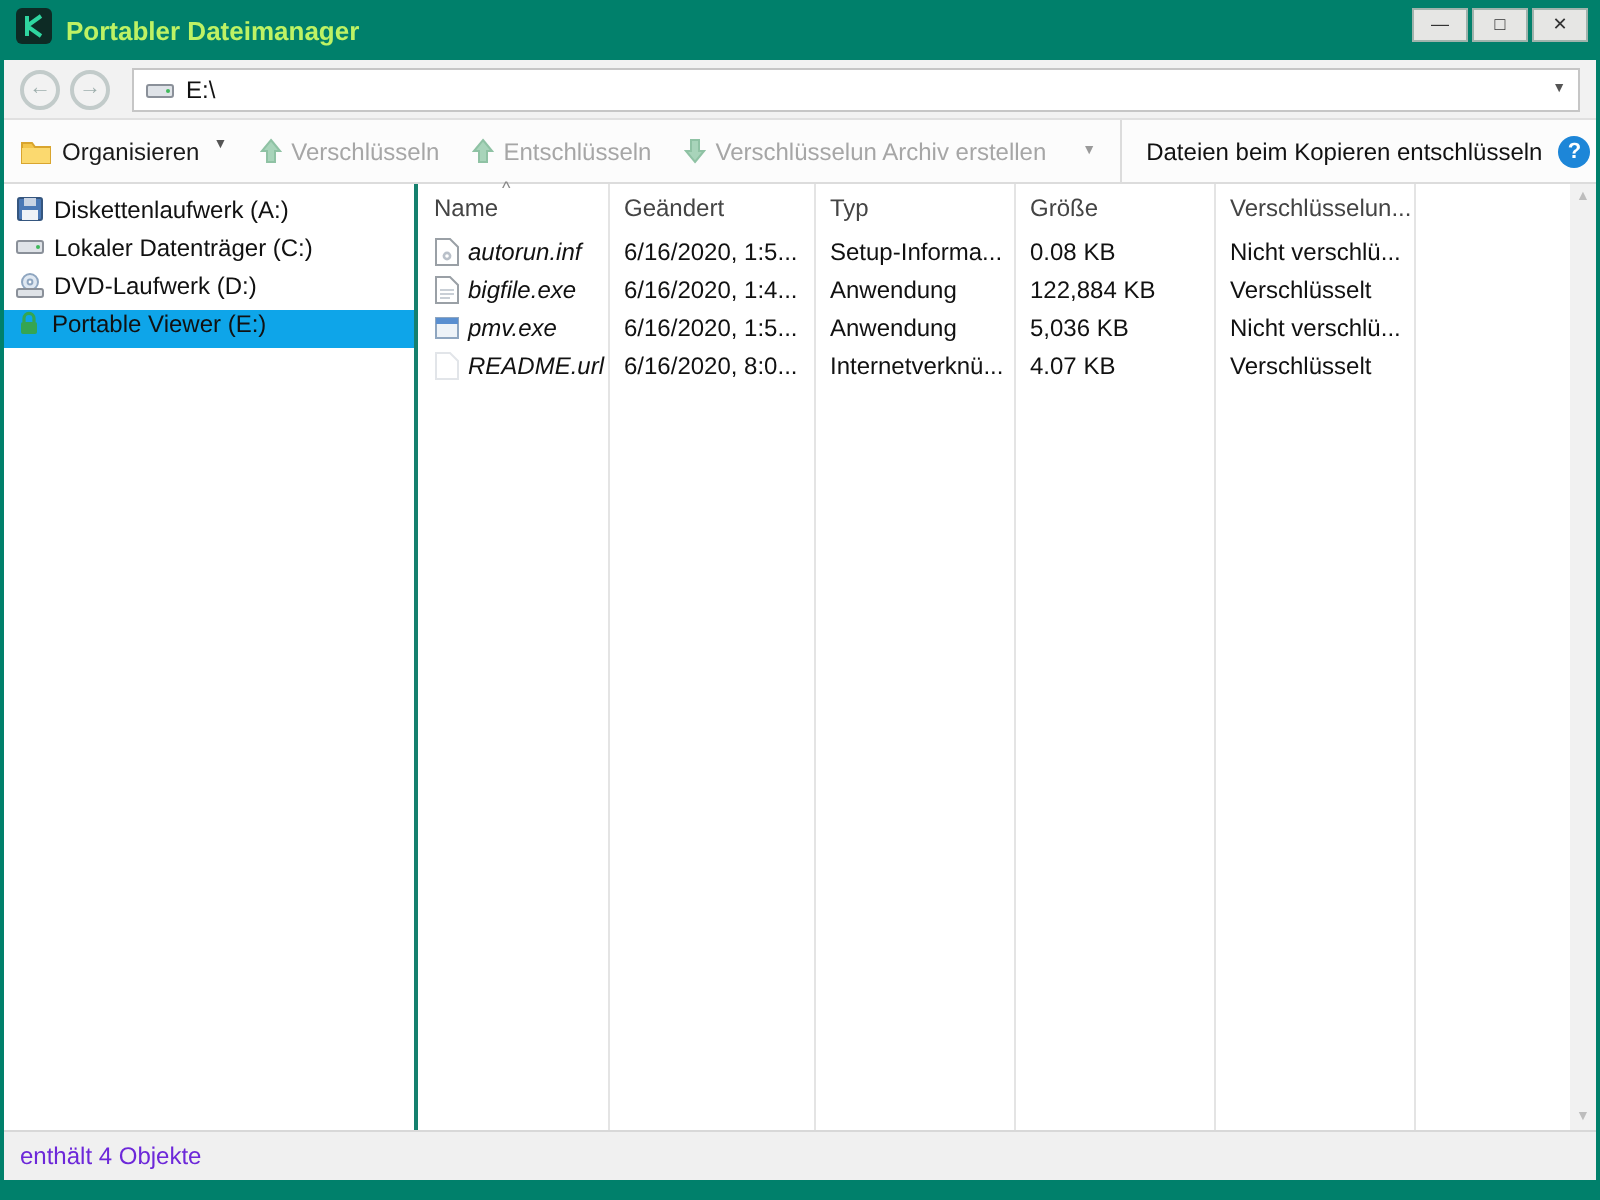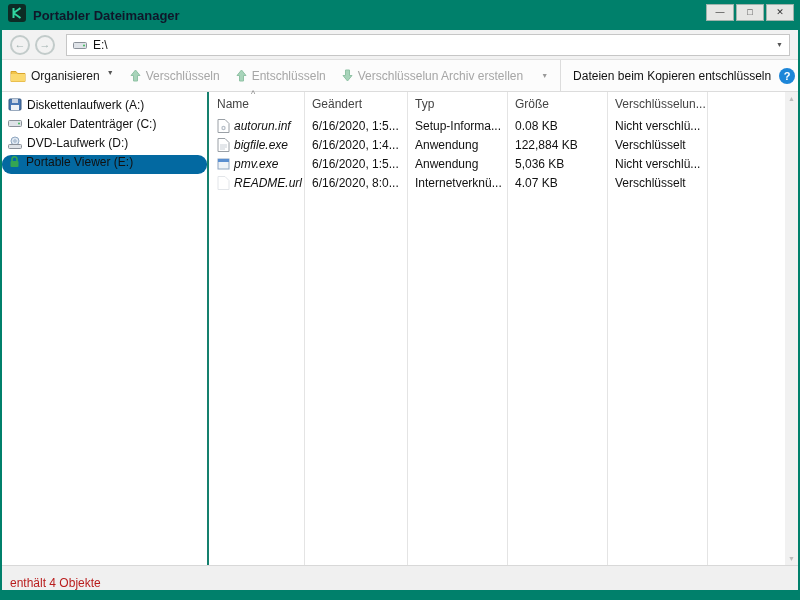--- a/index.html
+++ b/index.html
@@ -7,21 +7,21 @@
   body { font-family:"Liberation Sans", sans-serif; background:#ffffff; }
   button { font-family:inherit; cursor:default; }
 
   .window { position:relative; width:800px; height:600px; background:#fff; overflow:hidden; }
   .edge { position:absolute; top:0; bottom:0; width:2px; background:#00806B; z-index:5; }
   .edge.left { left:0; } .edge.right { right:0; }
 
   
   .titlebar { position:absolute; top:0; left:0; right:0; height:30px; background:#00806B;
               display:flex; align-items:center; gap:7px; padding-left:8px; z-index:6; }
-  .title { font-size:13px; font-weight:bold; color:#0f172a; }
+  .title { font-size:13px; font-weight:bold; color:#bef264; }
   .win-controls { position:absolute; top:4px; right:6px; display:flex; gap:2px; }
   .wc { width:28px; height:17px; background:#e6e6e4; border:1px solid #9fb3ac; color:#333;
         font-size:9px; line-height:1; display:flex; align-items:center; justify-content:center; }
 
   
   .navrow { position:absolute; top:30px; height:30px; left:2px; right:2px; background:#f2f2f2;
             border-bottom:1px solid #e0e0e0; display:flex; align-items:center; padding:0 8px; gap:5px; }
   .navbtn { width:20px; height:20px; border-radius:50%; border:2px solid #c2cbca; background:#f2f2f2;
             color:#9fb0ae; font-size:11px; line-height:1; display:flex; align-items:center; justify-content:center; padding:0; }
   .addressbar { flex:1; height:22px; margin-left:6px; background:#fff; border:1px solid #c6c6c6;
@@ -37,43 +37,43 @@
   .caret.dim { color:#9a9a9a; }
   .tb-right { margin-left:auto; height:100%; display:flex; align-items:center; gap:8px;
               border-left:1px solid #dcdcdc; padding:0 8px 0 12px; color:#111; white-space:nowrap; }
   .help { width:16px; height:16px; border-radius:50%; background:#1d86d8; color:#fff; font-weight:bold;
           font-size:11px; display:flex; align-items:center; justify-content:center; }
 
   
   .content { position:absolute; top:92px; height:473px; left:2px; right:2px; background:#fff; }
   .sidebar { position:absolute; left:0; top:0; bottom:0; width:205px; padding-top:6px; background:#fff; }
   .sitem { display:flex; align-items:flex-start; gap:5px; height:19px; padding-left:6px; font-size:12px; color:#111; white-space:nowrap; }
-  .sitem.selected { background:#0369a1;border-radius:9px; }
+  .sitem.selected { background:#0ea5e9; }
   .vdivider { position:absolute; left:205px; top:0; bottom:0; width:2px; background:#15806e; }
 
   .filepanel { position:absolute; left:207px; right:13px; top:0; bottom:0; }
   .colline { position:absolute; top:0; bottom:0; width:1px; background:#e4e4e4; }
   .lheader { display:grid; grid-template-columns:95px 103px 100px 100px 100px 1fr; height:24px;
              align-items:center; font-size:12px; color:#444; position:relative; }
   .hcell { padding-left:8px; overflow:hidden; white-space:nowrap; }
   .sort-indicator { position:absolute; top:-3px; left:42px; font-size:9px; color:#888; }
   .frow { display:grid; grid-template-columns:95px 103px 100px 100px 100px 1fr; height:19px;
           align-items:center; font-size:12px; color:#111; }
   .cell { padding-left:8px; overflow:hidden; white-space:nowrap; }
   .cell.namec { display:flex; align-items:center; gap:4px;font-style:italic; }
   .ficon { display:flex; align-items:center; flex:0 0 auto; }
 
   .scrollbar { position:absolute; right:0; top:0; bottom:0; width:13px; background:#f1f1f1; }
   .sb-arrow { position:absolute; left:0; width:100%; text-align:center; font-size:7px; color:#bdbdbd; }
   .sb-arrow.top { top:3px; } .sb-arrow.bottom { bottom:3px; }
 
   
   .statusbar { position:absolute; top:565px; height:25px; left:2px; right:2px; background:#f0f0f0;
-               border-top:1px solid #d8d8d8; display:flex; align-items:flex-end; padding-left:8px;
-               font-size:12px; color:#b91c1c; }
+               border-top:1px solid #d8d8d8; display:flex; align-items:center; padding-left:8px;
+               font-size:12px; color:#6d28d9; }
   .bottomstrip { position:absolute; top:590px; height:10px; left:0; right:0; background:#00806B; }
 </style>
 </head>
 <body>
 
 <div class="window">
   <div class="edge left"></div>
   <div class="edge right"></div>
 
   <div class="titlebar">

